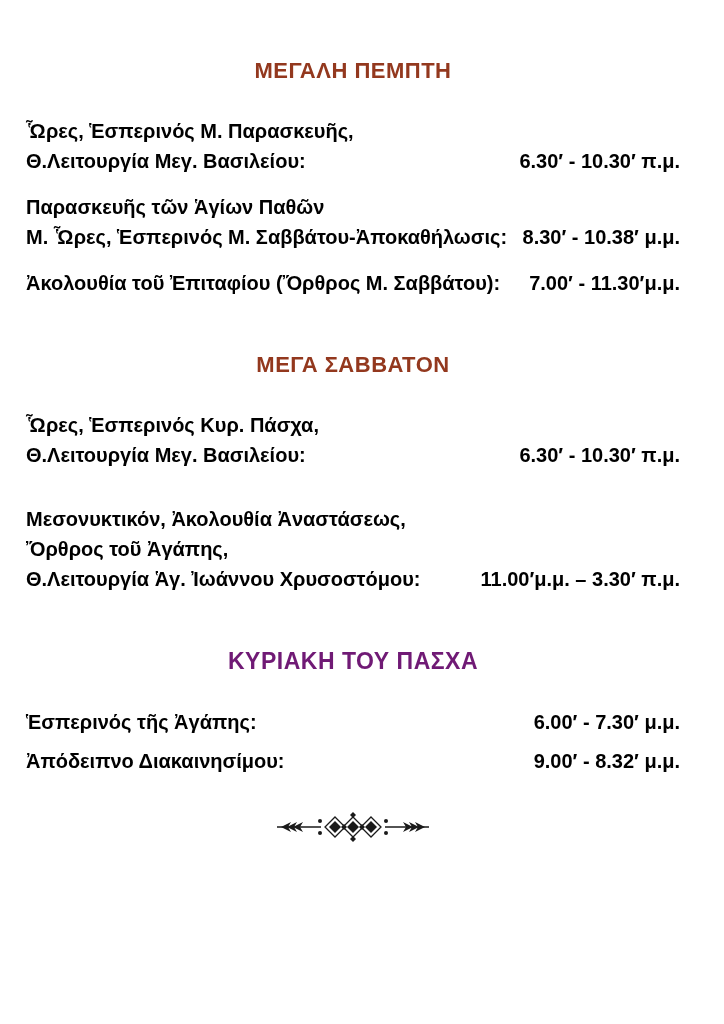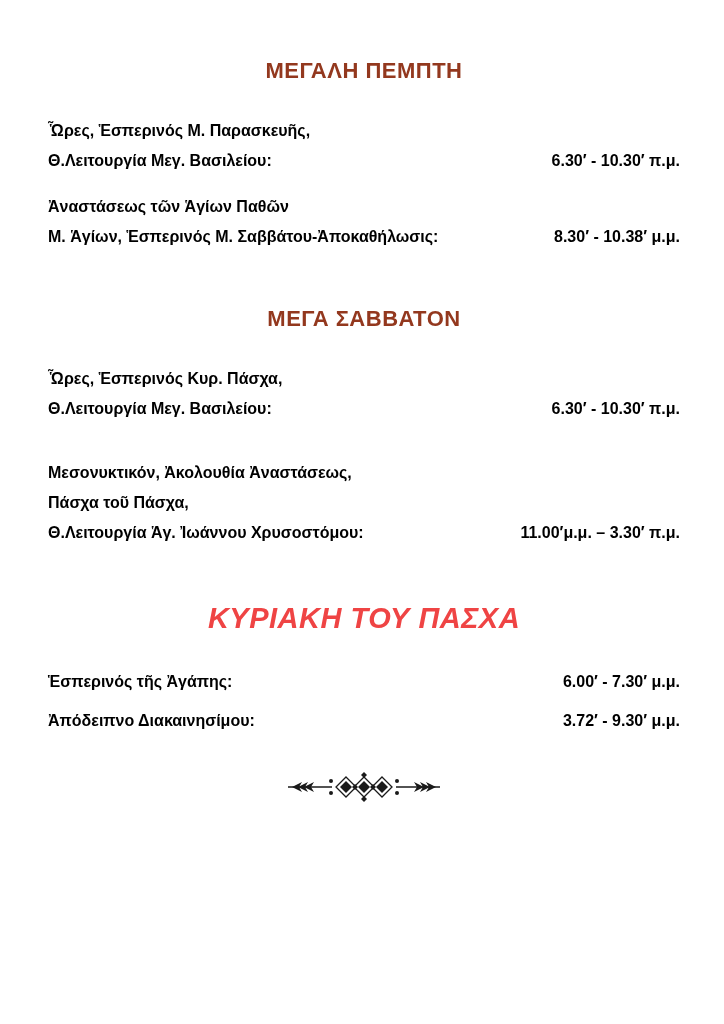--- a/index.html
+++ b/index.html
@@ -2,45 +2,44 @@
 <html><head>
 <meta charset="utf-8">
 <style>
   html, body { margin: 0; padding: 0; background: #ffffff; }
   .page {
     position: relative;
     width: 724px;
     height: 1024px;
     background: #ffffff;
     box-sizing: border-box;
-    padding: 58px 44px 0 48px;
+    padding: 58px 44px 0 26px;
     font-family: "Liberation Sans", "DejaVu Sans", sans-serif;
     font-weight: bold;
     color: #000000;
     overflow: hidden;
   }
   .section-title {
     margin: 0 0 32px 0;
     text-align: center;
     font-size: 22px;
     letter-spacing: 0.5px;
     color: #93381E;
     font-weight: bold;
   }
   .section-title.red {
-    color: #ef4444;
-    font-size: 29px;
-    font-style: italic;
+    color: #701a75;
+    font-size: 23px;
   }
   .section { margin-bottom: 0; }
   .section + .section .section-title { margin-top: 54px; }
   .entry { margin-bottom: 16px; }
   .entry:last-child { margin-bottom: 0; }
   .entry-line {
-    font-size: 16px;
+    font-size: 20px;
     line-height: 30px;
     white-space: nowrap;
   }
   .entry-line.with-time {
     display: flex;
     justify-content: space-between;
     align-items: center;
   }
   .time { white-space: nowrap; }
   .sec3-gap { margin-top: 34px; }
@@ -60,70 +59,76 @@
 
     <div class="entry">
       <div class="entry-line">Ὧρες, Ἑσπερινός Μ. Παρασκευῆς,</div>
       <div class="entry-line with-time">
         <span>Θ.Λειτουργία Μεγ. Βασιλείου:</span>
         <span class="time">6.30′ - 10.30′ π.μ.</span>
       </div>
     </div>
 
     <div class="entry">
-      <div class="entry-line">Ἀναστάσεως τῶν Ἁγίων Παθῶν</div>
+      <div class="entry-line">Παρασκευῆς τῶν Ἁγίων Παθῶν</div>
     </div>
   </div>
 
   <div class="section">
 
     <div class="entry">
       <div class="entry-line with-time">
-        <span>Μ. Ἁγίων, Ἑσπερινός Μ. Σαββάτου-Ἀποκαθήλωσις:</span>
+        <span>Μ. Ὧρες, Ἑσπερινός Μ. Σαββάτου-Ἀποκαθήλωσις:</span>
         <span class="time">8.30′ - 10.38′ μ.μ.</span>
       </div>
     </div>
 
+    <div class="entry">
+      <div class="entry-line with-time">
+        <span>Ἀκολουθία τοῦ Ἐπιταφίου (Ὄρθρος Μ. Σαββάτου):</span>
+        <span class="time">7.00′ - 11.30′μ.μ.</span>
+      </div>
+    </div>
   </div>
 
   <div class="section">
     <h1 class="section-title">ΜΕΓΑ ΣΑΒΒΑΤΟΝ</h1>
 
     <div class="entry">
       <div class="entry-line">Ὧρες, Ἑσπερινός Κυρ. Πάσχα,</div>
       <div class="entry-line with-time">
         <span>Θ.Λειτουργία Μεγ. Βασιλείου:</span>
         <span class="time">6.30′ - 10.30′ π.μ.</span>
       </div>
     </div>
 
     <div class="entry sec3-gap">
       <div class="entry-line">Μεσονυκτικόν, Ἀκολουθία Ἀναστάσεως,</div>
-      <div class="entry-line">Πάσχα τοῦ Πάσχα,</div>
+      <div class="entry-line">Ὄρθρος τοῦ Ἀγάπης,</div>
       <div class="entry-line with-time">
         <span>Θ.Λειτουργία Ἁγ. Ἰωάννου Χρυσοστόμου:</span>
         <span class="time">11.00′μ.μ. – 3.30′ π.μ.</span>
       </div>
     </div>
   </div>
 
   <div class="section sec4">
     <h1 class="section-title red">ΚΥΡΙΑΚΗ ΤΟΥ ΠΑΣΧΑ</h1>
 
     <div class="entry">
       <div class="entry-line with-time">
         <span>Ἑσπερινός τῆς Ἀγάπης:</span>
         <span class="time">6.00′ - 7.30′ μ.μ.</span>
       </div>
     </div>
 
     <div class="entry">
       <div class="entry-line with-time">
         <span>Ἀπόδειπνο Διακαινησίμου:</span>
-        <span class="time">3.72′ - 9.30′ μ.μ.</span>
+        <span class="time">9.00′ - 8.32′ μ.μ.</span>
       </div>
     </div>
   </div>
 
   <div class="ornament-wrap">
     <svg width="160" height="34" viewBox="0 0 160 34" aria-hidden="true">
       <g stroke="#1a1a1a" stroke-width="1.6" fill="none">
         <line x1="4" y1="17" x2="48" y2="17"></line>
         <line x1="112" y1="17" x2="156" y2="17"></line>
       </g>

